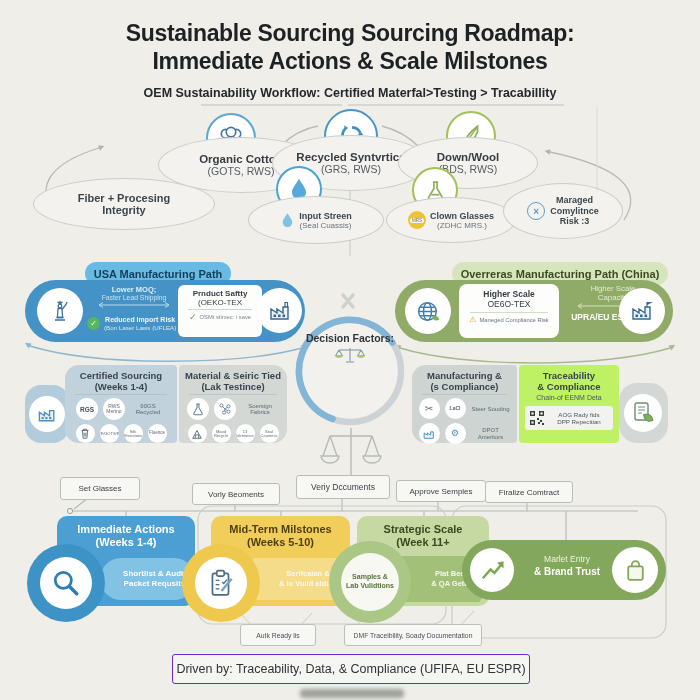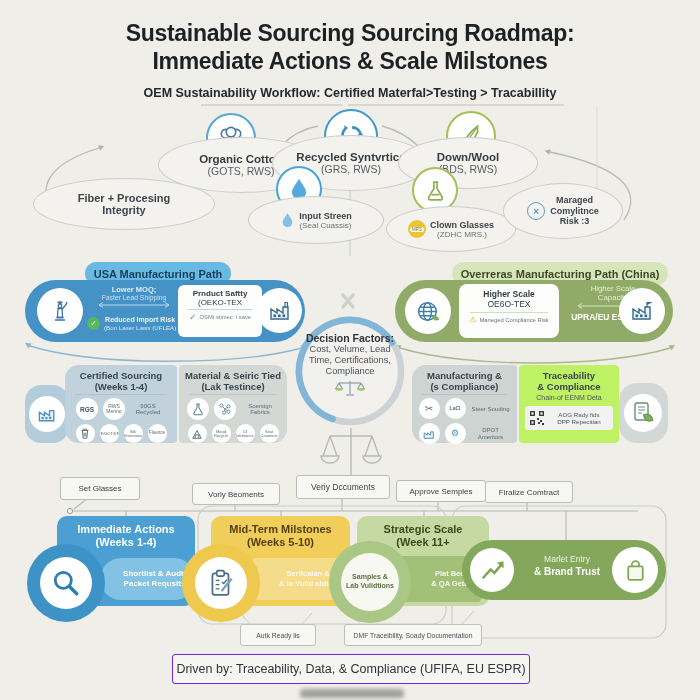--- a/index.html
+++ b/index.html
@@ -169,21 +169,21 @@
 
   <div class="abs ic" style="left:412px;top:167px;width:42px;height:42px;border:2.5px solid #a3c059">
     <svg width="23" height="23" viewBox="0 0 22 22">
       <g stroke="#8fae52" stroke-width="1.6" fill="none">
         <path d="M8.5 3 H13.5"></path>
         <path d="M9.5 3 V9 L4.5 17.5 A1.8 1.8 0 0 0 6 20 H16 A1.8 1.8 0 0 0 17.5 17.5 L12.5 9 V3"></path>
         <path d="M7.2 15 H14.8"></path>
       </g>
     </svg>
   </div>
-  <div class="abs el row" style="left:386px;top:206px;width:128px;height:44px;justify-content:center;gap:4px">
+  <div class="abs el row" style="left:386px;top:197px;width:128px;height:44px;justify-content:center;gap:4px">
     <span class="ctr" style="width:18px;height:18px;border-radius:50%;background:#e8c531;flex:none">
       <span style="background:#fff;border-radius:3px;font-size:4.5px;color:#7c6311;padding:0 2px">MRS</span>
     </span>
     <span class="col">
       <span style="font-size:9px;font-weight:600;color:#3d454c">Clown Glasses</span>
       <span style="font-size:8px;color:#6a7279">(ZDHC MRS.)</span>
     </span>
   </div>
 
   <div class="abs el row" style="left:503px;top:183px;width:118px;height:54px;justify-content:center;gap:5px">
@@ -286,21 +286,20 @@
     </div>
   </div>
 
   <div class="abs" style="left:295px;top:316px;width:110px;height:110px">
     <svg class="abs" style="left:0;top:0" width="110" height="110">
       <circle cx="55" cy="55" r="51" fill="#f2f1ed" stroke="#cdd2d4" stroke-width="6.5"></circle>
       <circle cx="55" cy="55" r="51" fill="none" stroke="#83b6d6" stroke-width="6.5" stroke-linecap="round" stroke-dasharray="192 129" transform="rotate(110 55 55)"></circle>
     </svg>
     <div class="abs col" style="left:8px;top:16px;width:94px">
       <span style="font-size:10.5px;font-weight:bold;color:#2e3338">Decision Factors:</span>
-      <span style="font-size:9.3px;color:#4a5258;line-height:1.18;width:88px">Cost, Velume, Lead Time, Certifications, Compliance</span>
       <svg width="34" height="18" viewBox="0 0 34 18" style="margin-top:2px">
         <g stroke="#8aa0ae" fill="none" stroke-width="1.2">
           <path d="M17 2 V15"></path>
             <path d="M6 4 H28"></path>
             <path d="M13 16 H21"></path>
           <path d="M6 4 L3 9 M6 4 L9 9 M28 4 L25 9 M28 4 L31 9"></path>
         </g>
         <path d="M1.5 9 A4.7 4 0 0 0 10.5 9 Z" fill="#a5c578"></path>
         <path d="M23.5 9 A4.7 4 0 0 0 32.5 9 Z" fill="#a5c578"></path>
       </svg>

